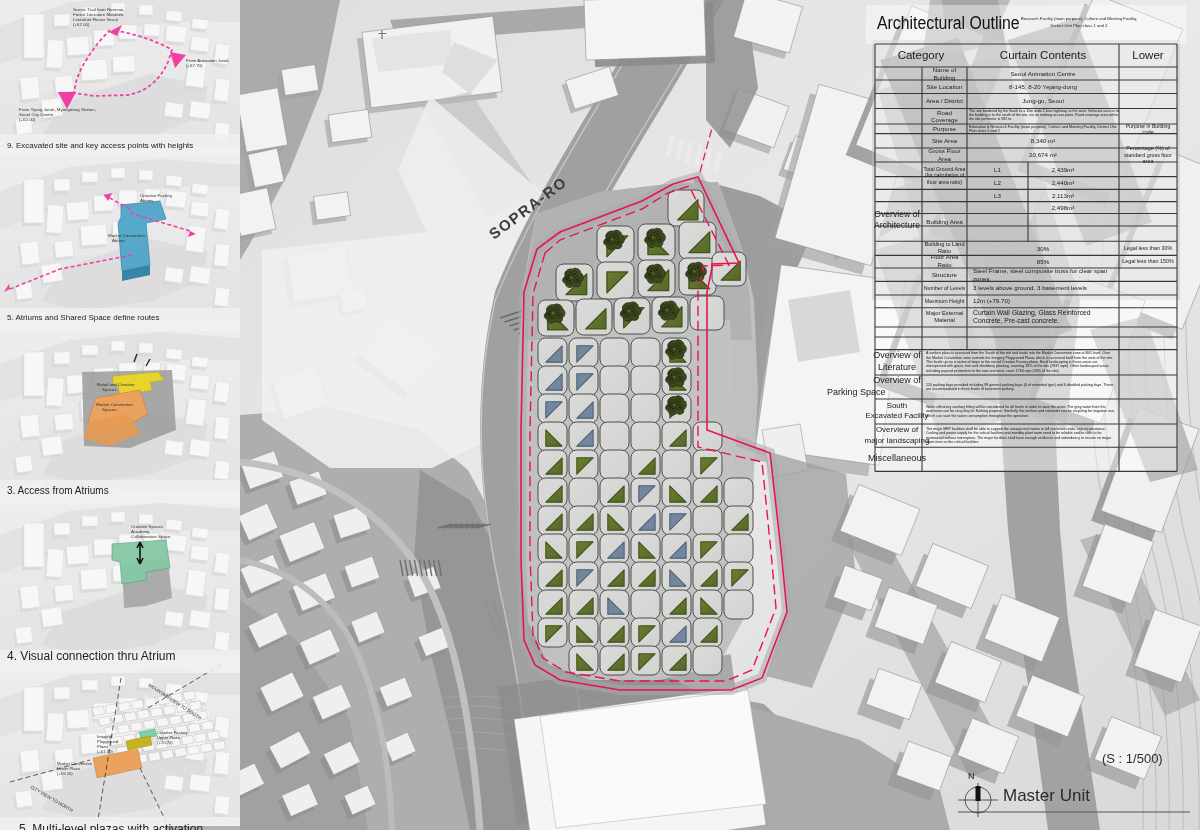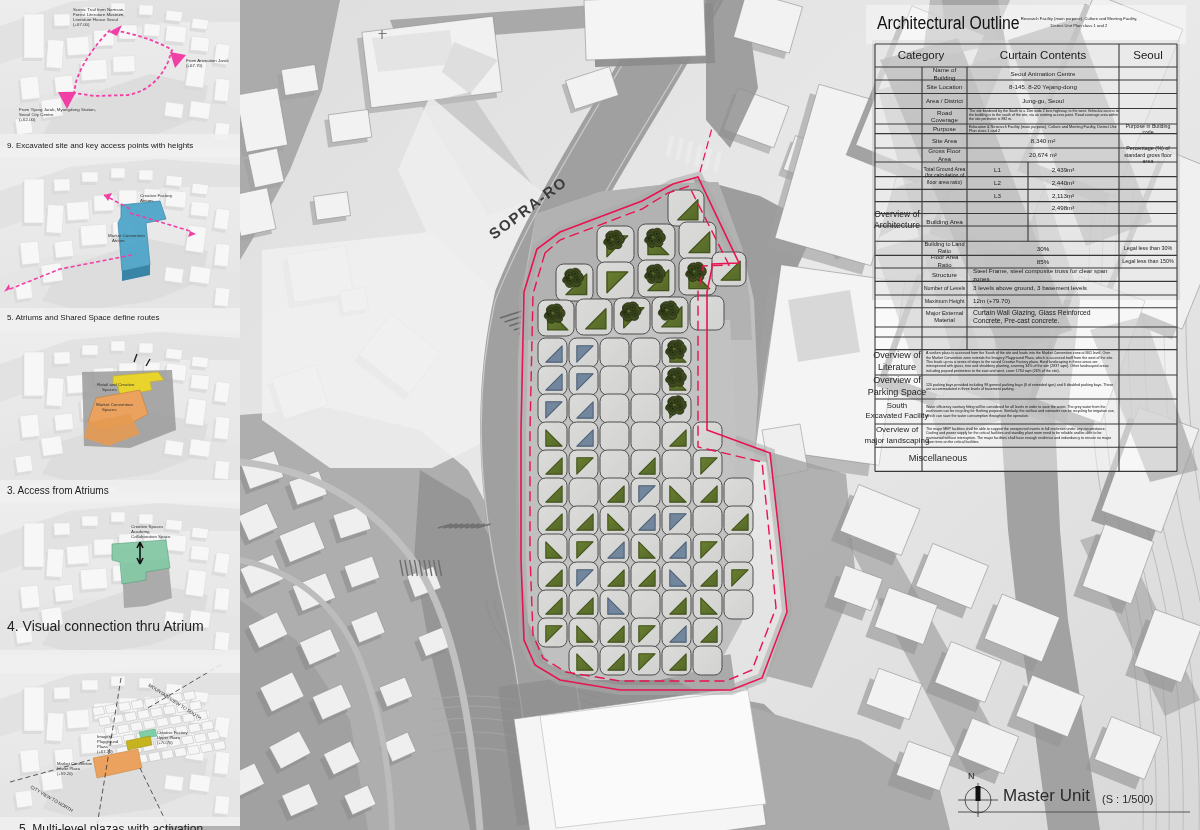--- a/index.html
+++ b/index.html
@@ -1010,21 +1010,21 @@
       <div style="width:100%">Research Facility (main purpose), Culture and Meeting Facility, District Unit Plan class 1 and 2</div>
     </div>
 
 <div style="position:absolute;left:875.0px;top:46.0px;width:92.0px;height:19.0px;font-size:11.5px;line-height:12.5px;text-align:center;color:#1a1a1a;display:flex;align-items:center;justify-content:center;">
       <div style="width:100%">Category</div>
     </div>
 <div style="position:absolute;left:967.0px;top:46.0px;width:152.0px;height:19.0px;font-size:11.5px;line-height:12.5px;text-align:center;color:#1a1a1a;display:flex;align-items:center;justify-content:center;">
       <div style="width:100%">Curtain Contents</div>
     </div>
 <div style="position:absolute;left:1119.0px;top:46.0px;width:58.0px;height:19.0px;font-size:11.5px;line-height:12.5px;text-align:center;color:#1a1a1a;display:flex;align-items:center;justify-content:center;">
-      <div style="width:100%">Seoul</div>
+      <div style="width:100%">Lower</div>
     </div>
 
 <div style="position:absolute;left:923.0px;top:67.0px;width:43.0px;height:13.0px;font-size:6.2px;line-height:7.6px;text-align:center;color:#222;display:flex;align-items:center;justify-content:center;">
       <div style="width:100%">Name of<br>Building</div>
     </div>
 
 <div style="position:absolute;left:923.0px;top:80.0px;width:43.0px;height:13.5px;font-size:6.2px;line-height:7.6px;text-align:center;color:#222;display:flex;align-items:center;justify-content:center;">
       <div style="width:100%">Site Location</div>
     </div>
 
@@ -1156,29 +1156,29 @@
       <div style="width:100%">Legal less than 150%</div>
     </div>
 
 <div style="position:absolute;left:827px;top:208.8px;width:140px;font-size:8.6px;line-height:11.2px;color:#222;text-align:center;white-space:nowrap">Overview of</div>
 <div style="position:absolute;left:827px;top:220.0px;width:140px;font-size:8.6px;line-height:11.2px;color:#222;text-align:center;white-space:nowrap">Architecture</div>
 
 <div style="position:absolute;left:827px;top:350.4px;width:140px;font-size:9px;line-height:11.6px;color:#222;text-align:center;white-space:nowrap">Overview of</div>
 <div style="position:absolute;left:827px;top:362.0px;width:140px;font-size:9px;line-height:11.6px;color:#222;text-align:center;white-space:nowrap">Literature</div>
 
 <div style="position:absolute;left:827px;top:375.4px;width:140px;font-size:9px;line-height:11.6px;color:#222;text-align:center;white-space:nowrap">Overview of</div>
-<div style="position:absolute;left:827px;top:387.0px;width:140px;font-size:9px;line-height:11.6px;color:#222;text-align:center;white-space:nowrap">Parking Space</div>
+<div style="position:absolute;left:827px;top:387.0px;width:140px;font-size:9px;line-height:11.6px;color:#222;text-align:left;white-space:nowrap">Parking Space</div>
 
 <div style="position:absolute;left:827px;top:400.6px;width:140px;font-size:7.8px;line-height:10.4px;color:#222;text-align:center;white-space:nowrap">South</div>
 <div style="position:absolute;left:827px;top:411.0px;width:140px;font-size:7.8px;line-height:10.4px;color:#222;text-align:center;white-space:nowrap">Excavated Facility</div>
 
 <div style="position:absolute;left:827px;top:425.4px;width:140px;font-size:8px;line-height:10.6px;color:#222;text-align:center;white-space:nowrap">Overview of</div>
 <div style="position:absolute;left:827px;top:436.0px;width:140px;font-size:8px;line-height:10.6px;color:#222;text-align:center;white-space:nowrap">major landscaping</div>
 
-<div style="position:absolute;left:827px;top:453.1px;width:140px;font-size:9.2px;line-height:11.799999999999999px;color:#222;text-align:right;white-space:nowrap">Miscellaneous</div>
+<div style="position:absolute;left:827px;top:453.1px;width:140px;font-size:9.2px;line-height:11.799999999999999px;color:#222;text-align:center;white-space:nowrap">Miscellaneous</div>
 
 <div style="position:absolute;left:926.0px;top:350.6px;width:189.0px;height:23.4px;font-size:3.6px;line-height:4.4px;text-align:left;color:#111;display:flex;align-items:center;justify-content:flex-start;">
       <div style="width:100%">A sunken plaza is accessed from the South of the site and leads into the Market Convention zone at B01 level. Over the Market Convention zone extends the Imagery Playground Plaza, which is accessed itself from the west of the site. This leads up via a series of steps to the raised Creative Factory plaza. Hard landscaping in these areas are interspersed with grass, tree and shrubbery planting, covering 34% of the site (2837 sqm). Other landscaped areas including paysed perimeters to the east and west, cover 1764 sqm (26% of the site).</div>
     </div>
 
 <div style="position:absolute;left:926.0px;top:376.0px;width:189.0px;height:22.0px;font-size:3.6px;line-height:4.4px;text-align:left;color:#111;display:flex;align-items:center;justify-content:flex-start;">
       <div style="width:100%">120 parking bays provided including 98 general parking bays (6 of extended type) and 6 disabled parking bays. These are accommodated in three levels of basement parking.</div>
     </div>
 
 <div style="position:absolute;left:926.0px;top:400.0px;width:189.0px;height:23.0px;font-size:3.6px;line-height:4.4px;text-align:left;color:#111;display:flex;align-items:center;justify-content:flex-start;">
@@ -1188,18 +1188,18 @@
 <div style="position:absolute;left:926.0px;top:425.0px;width:189.0px;height:21.3px;font-size:3.6px;line-height:4.4px;text-align:left;color:#111;display:flex;align-items:center;justify-content:flex-start;">
       <div style="width:100%">The major MEP facilities shall be able to support the unexpected events in full resilience under any circumstance. Cooling and power supply for the critical facilities and standby plant room need to be reliable and be able to be maintained without interruption. The major facilities shall have enough resilience and redundancy to ensure no major down time on the critical facilities.</div>
     </div>
 
 <div style="position:absolute;left:7px;top:141px;font-size:8px;color:#222;white-space:nowrap">9. Excavated site and key access points with heights</div>
 
 <div style="position:absolute;left:7px;top:313px;font-size:8px;color:#222;white-space:nowrap">5. Atriums and Shared Space define routes</div>
 
 <div style="position:absolute;left:7px;top:485px;font-size:10px;color:#222;white-space:nowrap">3. Access from Atriums</div>
 
-<div style="position:absolute;left:7px;top:618px;font-size:14px;color:#222;white-space:nowrap">4. Visual connection thru Atrium</div>
+<div style="position:absolute;left:7px;top:649px;font-size:12px;color:#222;white-space:nowrap">4. Visual connection thru Atrium</div>
 
 <div style="position:absolute;left:19px;top:822px;font-size:12px;color:#222;white-space:nowrap">5. Multi-level plazas with activation</div>
 <div style="position:absolute;left:1003px;top:786px;font-size:17px;color:#2b2b2b">Master Unit</div>
-    <div style="position:absolute;left:1102px;top:793px;font-size:11px;color:#2b2b2b">(S : 1/500)</div>
+    <div style="position:absolute;left:1102px;top:751px;font-size:13px;color:#2b2b2b">(S : 1/500)</div>
     <div style="position:absolute;left:968px;top:771px;font-size:9px;color:#222">N</div>
 </div>
 </body></html>

